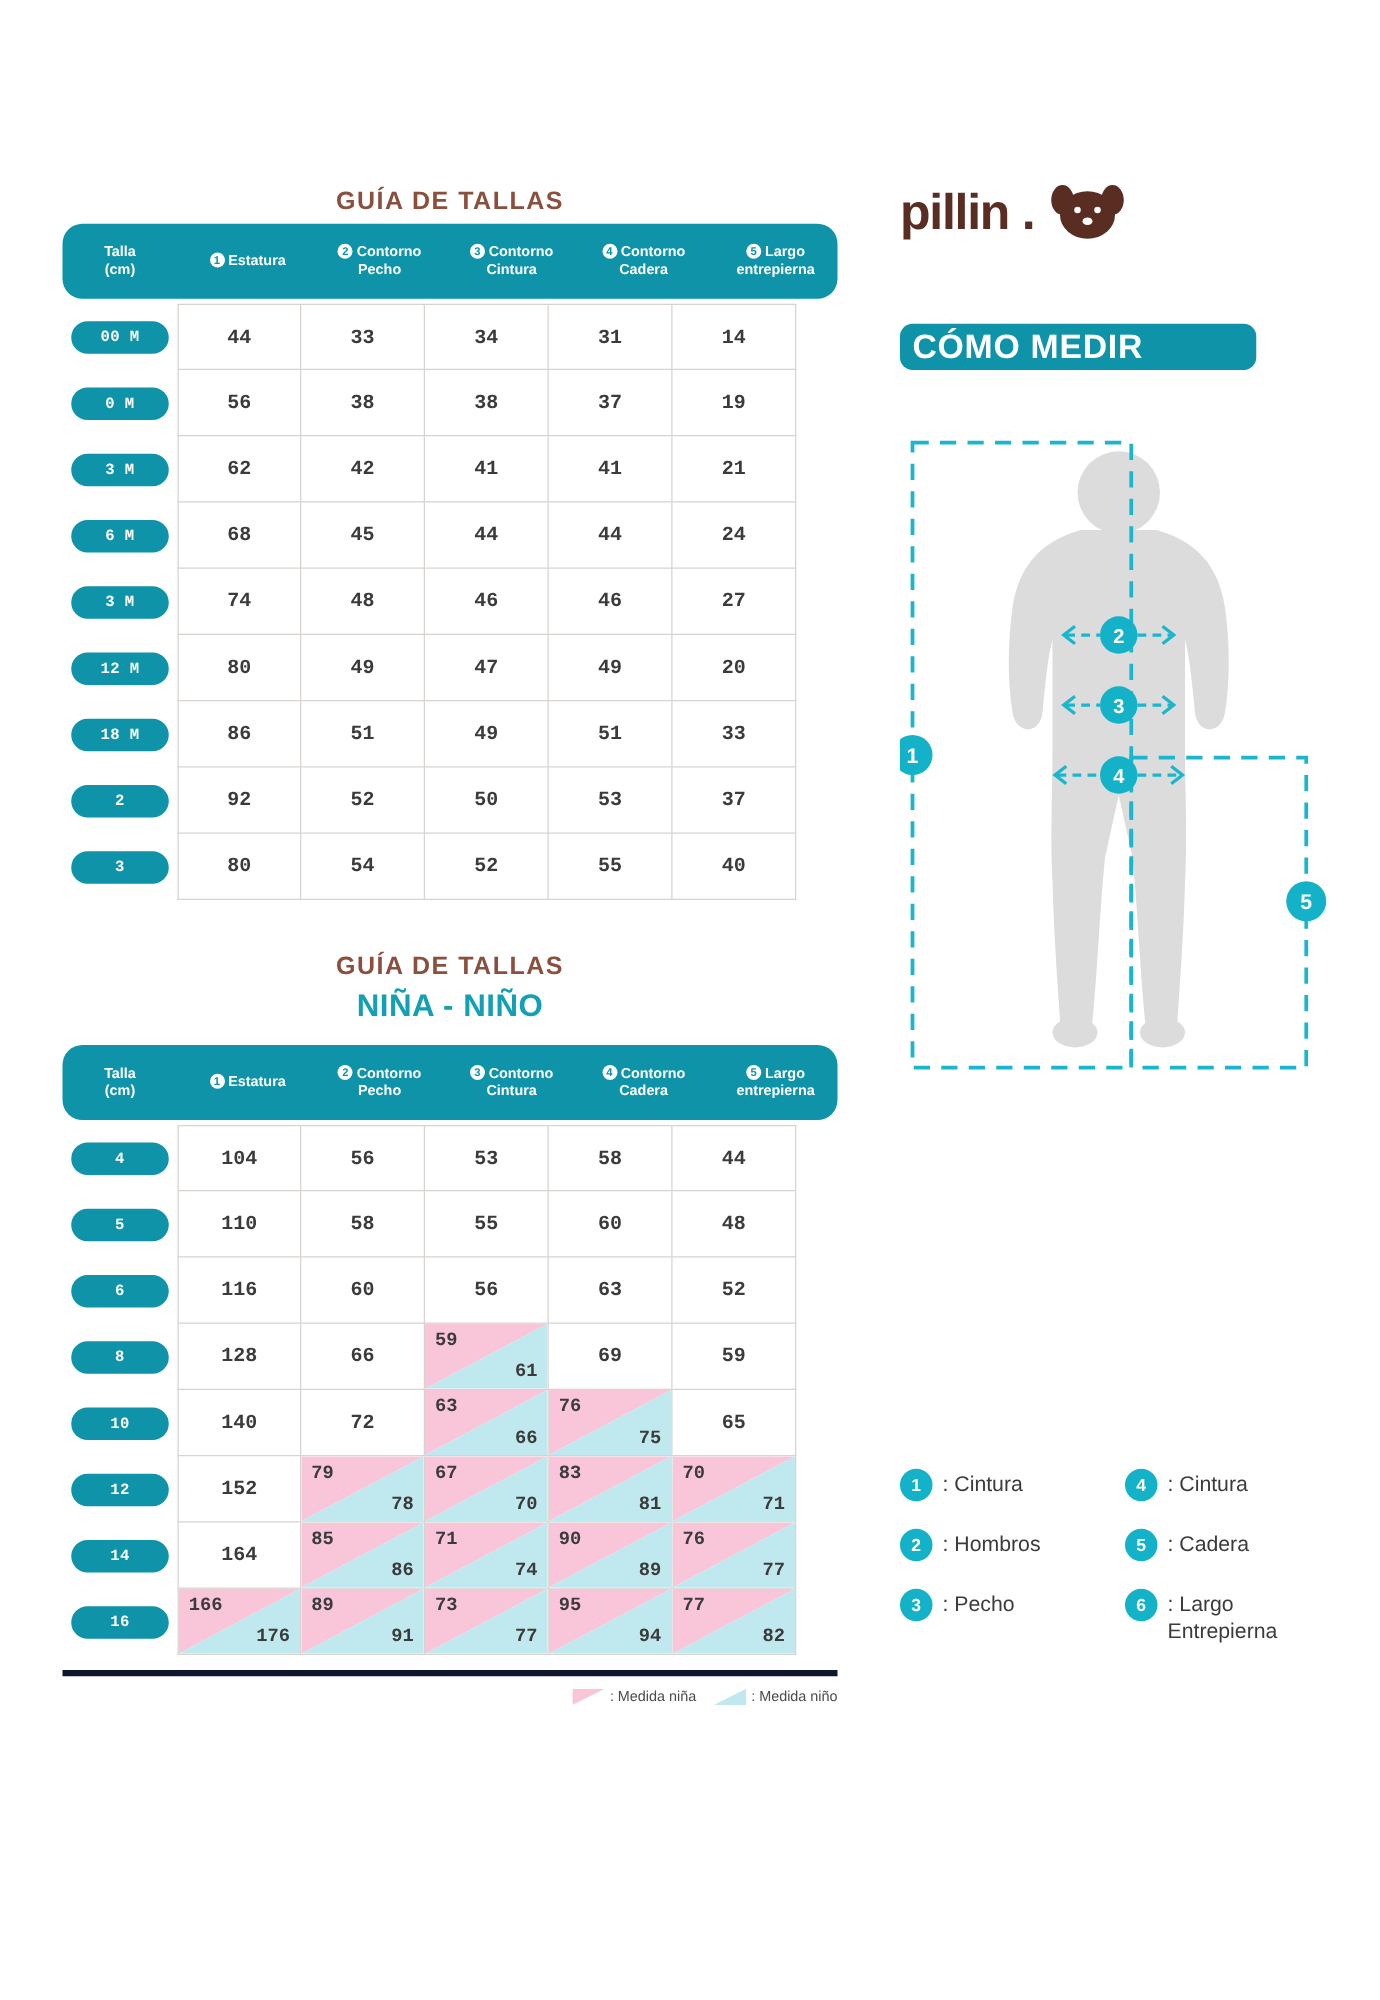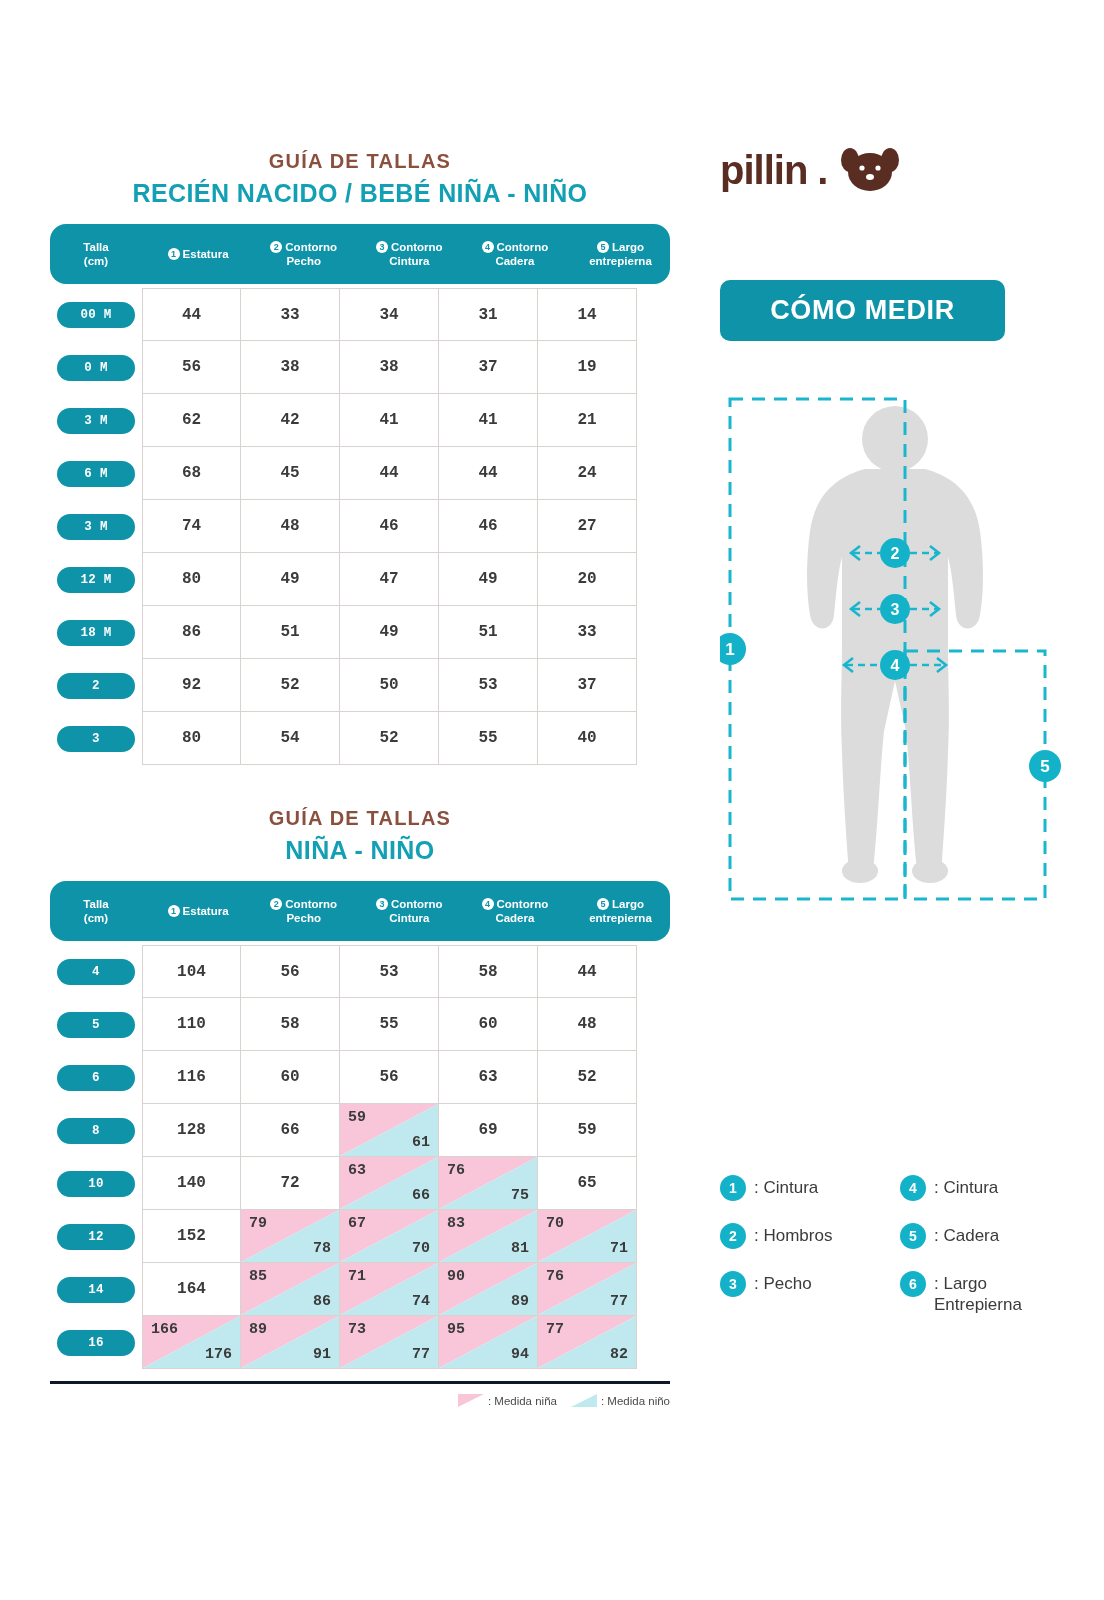--- a/index.html
+++ b/index.html
@@ -139,21 +139,21 @@
     font-size: 15px; font-weight: bold; color: #3b3b3b;
   }
   .split .vbot {
     position: absolute;
     right: 8px; bottom: 5px;
     font-size: 15px; font-weight: bold; color: #3b3b3b;
   }
 
   .legend {
     margin-top: 12px;
-    border-top: 3px solid #0f172a;
+    border-top: 5px solid #0f172a;
     padding-top: 10px;
     display: flex;
     justify-content: flex-end;
     align-items: center;
     gap: 14px;
     font-size: 11.5px;
     color: #4b4b4b;
     width: 620px;
   }
   .legend .sw {
@@ -181,28 +181,28 @@
   }
   .brand-word {
     color: #5a2d22;
     font-size: 40px;
     font-weight: bold;
     letter-spacing: -1px;
   }
   .brand-dot { color: #5a2d22; font-size: 40px; font-weight: bold; }
 
   .comomedir {
-    margin-top: 80px;
+    margin-top: 59px;
     background: #0e93a8;
     color: #fff;
     border-radius: 10px;
-    text-align: center;
+    text-align: left;
     font-size: 27px;
     font-weight: bold;
-    padding: 15px 10px;
+    padding: 3px 10px;
     letter-spacing: .6px;
     width: 285px;
   }
 
   .figure-wrap {
     position: relative;
     margin-top: 50px;
     width: 350px;
     height: 520px;
   }
@@ -241,21 +241,20 @@
 </style>
 </head>
 <body>
 
 <div class="page">
 
   <div class="left-col">
 
     <div class="title-block">
       <div class="title-small">GUÍA DE TALLAS</div>
-      <div class="title-big">RECIÉN NACIDO / BEBÉ NIÑA - NIÑO</div>
     </div>
 
     <div class="sz-table">
       <div class="hdr">
         <div class="cell c0">
           <div>Talla</div>
           <div>(cm)</div>
         </div>
         <div class="cell c">
           <div><span class="numdot">1</span><span>Estatura</span></div>

